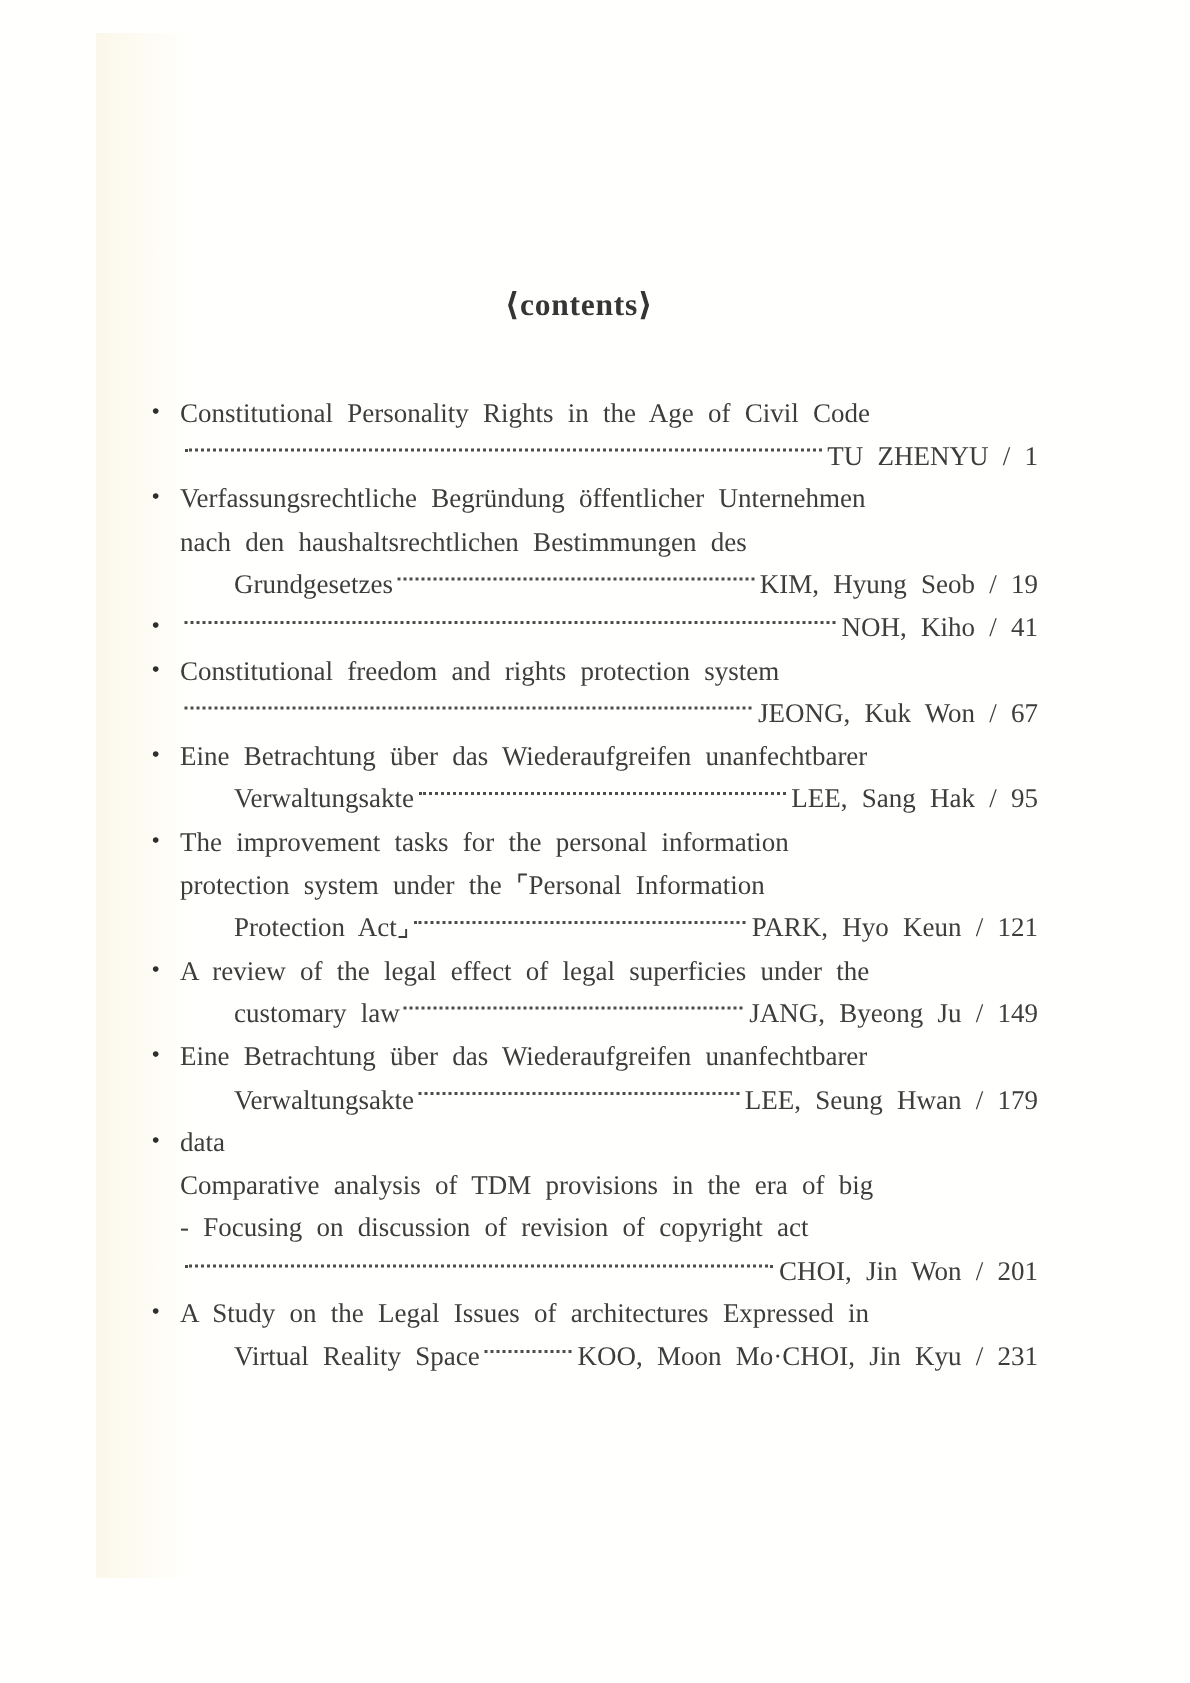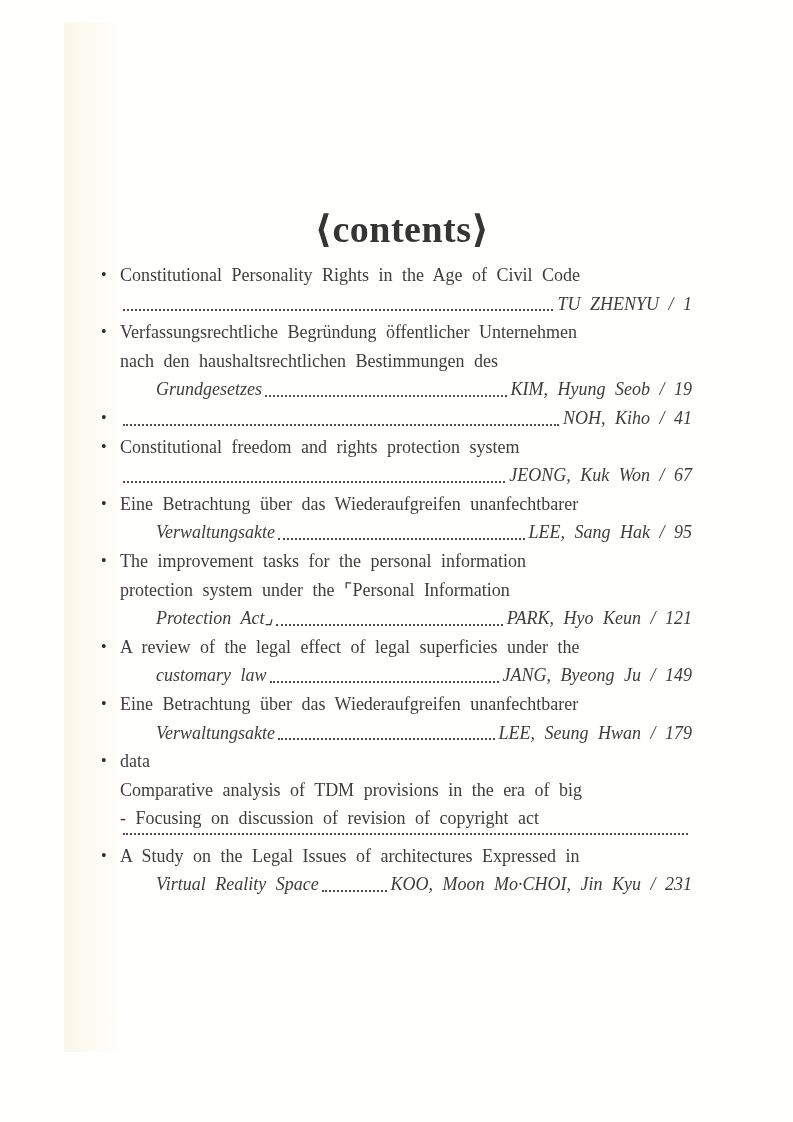--- a/index.html
+++ b/index.html
@@ -14,23 +14,23 @@
   .paper-edge {
     position:absolute;
     left:64px; top:22px;
     width:64px; height:1030px;
     background:linear-gradient(to right, #fbf7e9 0%, #fdfbf2 45%, rgba(255,255,252,0) 100%);
     pointer-events:none;
   }
   .title {
     position:absolute;
     top:190px; left:100px; width:572px;
-    margin:16px;
+    margin:0;
     text-align:center;
-    font-size:38px;
+    font-size:21px;
     font-weight:bold;
     letter-spacing:0.5px;
     color:#353535;
   }
   .toc {
     position:absolute;
     top:261px; left:120px; width:572px;
     font-size:18px;
   }
   .entry { position:relative; }
@@ -41,22 +41,21 @@
     font-size:16px;
     color:#2e2e2e;
   }
   .line {
     line-height:28.6px;
     word-spacing:5px;
     white-space:nowrap;
   }
   .leader-line {
     display:flex;
-    align-items:flex-end;
-    font-style:italic;
+    align-items:center;
   }
   .lead { white-space:nowrap;margin-left:36px; }
   .leader {
     flex:1 1 auto;
     min-width:14px;
     border-bottom:2px dotted #4c4c4c;
     margin:0 4px 7px 3px;
   }
   .author { white-space:nowrap; }
 </style>
@@ -154,20 +153,21 @@
         </div>
       </div>
       <div class="entry">
         <span class="bullet">•</span>
         <div class="entry-body">
           <div class="line">data</div>
           <div class="line">Comparative analysis of TDM provisions in the era of big</div>
           <div class="line">- Focusing on discussion of revision of copyright act</div>
           <div class="line leader-line">
             <span class="leader"></span>
+            <span class="author">CHOI, Jin Won / 201</span>
           </div>
         </div>
       </div>
       <div class="entry">
         <span class="bullet">•</span>
         <div class="entry-body">
           <div class="line">A Study on the Legal Issues of architectures Expressed in</div>
           <div class="line leader-line">
             <span class="lead">Virtual Reality Space</span>
             <span class="leader"></span>

